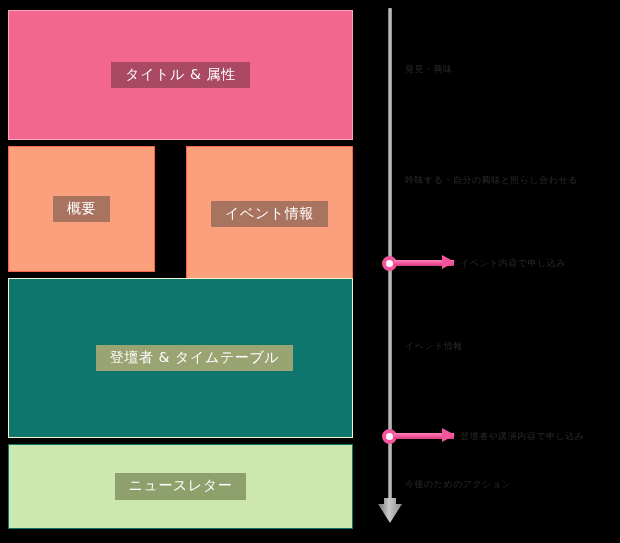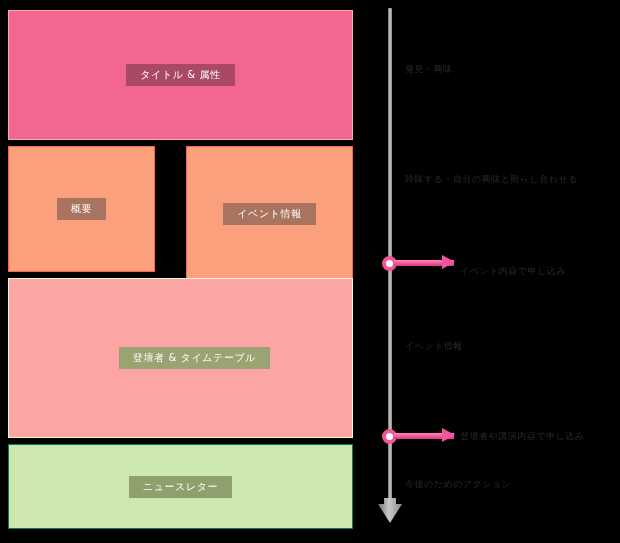--- a/index.html
+++ b/index.html
@@ -35,21 +35,21 @@
   .wf-block {
     position: absolute;
     display: flex;
     align-items: center;
     justify-content: center;
   }
 
   .wf-label {
     display: inline-block;
     padding: 5px 14px 6px 14px;
-    font-size: 10px;
+    font-size: 14px;
     line-height: 1.1;
     letter-spacing: 0.6px;
     color: #ffffff;
     white-space: nowrap;
     text-align: center;
   }
 
   
   #block-title {
     left: 0px;  top: 0px;
@@ -74,21 +74,21 @@
     width: 167px; height: 136px;
     background: #FAA07C;
     border: 1px solid #FF6347;
   }
   #block-eventinfo .wf-label { background: #A9745F; }
 
   
   #block-speakers {
     left: 0px; top: 268px;
     width: 345px; height: 160px;
-    background: #fca5a5;
+    background: #0f766e;
     border: 1px solid #F2F8CC;
     padding-left: 28px;
   }
   #block-speakers .wf-label { background: #9AA472; }
 
   
   #block-newsletter {
     left: 0px; top: 434px;
     width: 345px; height: 85px;
     background: #CDE8AE;
@@ -213,28 +213,28 @@
             <stop offset="45%" stop-color="#c9c9c9"></stop>
             <stop offset="100%" stop-color="#8a8a8a"></stop>
           </linearGradient>
         </defs>
         <polygon points="1,6 13,25 25,6 19,6 19,0 7,0 7,6" fill="url(#grArrow)"></polygon>
       </svg>
     </div>
 
     <span class="tl-caption" style="left:45px; top:64px;">発見・興味</span>
 
-    <span class="tl-caption" style="left:45px; top:175px;font-family:Liberation Mono, monospace;">吟味する・自分の興味と照らし合わせる</span>
+    <span class="tl-caption" style="left:45px; top:175px;">吟味する・自分の興味と照らし合わせる</span>
 
     <div class="tl-node" style="top:256px;"></div>
     <div class="tl-arrow" style="top:259px; width:60px;">
       <div class="shaft"></div>
       <div class="head"></div>
     </div>
-    <span class="tl-caption milestone" style="left:100px; top:258px;margin-top:8px;">イベント内容で申し込み</span>
+    <span class="tl-caption milestone" style="left:100px; top:258px;">イベント内容で申し込み</span>
 
     <span class="tl-caption" style="left:45px; top:341px;">イベント情報</span>
 
     <div class="tl-node" style="top:429px;"></div>
     <div class="tl-arrow" style="top:432px; width:60px;">
       <div class="shaft"></div>
       <div class="head"></div>
     </div>
     <span class="tl-caption milestone" style="left:100px; top:431px;">登壇者や講演内容で申し込み</span>
 

